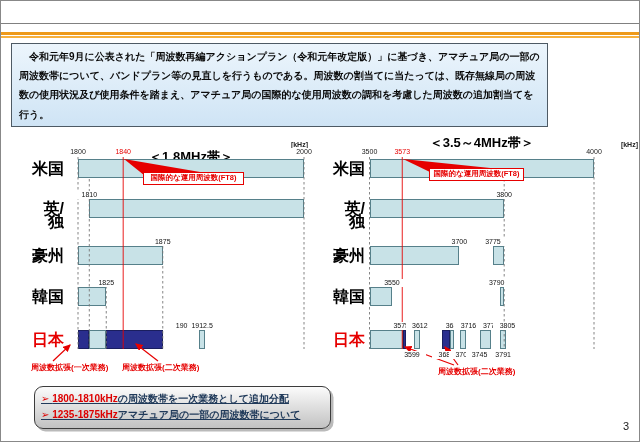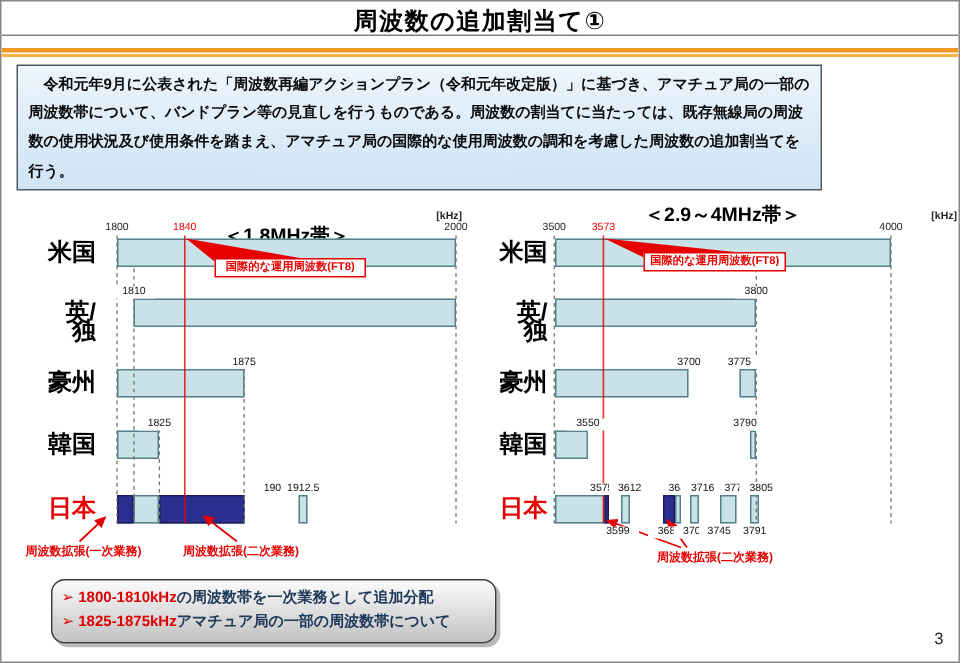--- a/index.html
+++ b/index.html
@@ -23,30 +23,29 @@
   .seg{position:absolute;height:19px;box-sizing:border-box;background:#c8e2e7;border:1px solid #56808a;z-index:2;}
   .seg.new{background:#2a2e8e;border-color:#1a1e5f;z-index:3;}
   .flabel{position:absolute;width:28px;text-align:center;font-size:7px;line-height:8px;color:#111;background:#fff;z-index:6;}
   .callout{position:absolute;border:1.4px solid #e60000;background:#fff;color:#e60000;
     font-size:7.5px;font-weight:bold;text-align:center;z-index:7;box-sizing:border-box;}
   .ann{position:absolute;color:#e60000;font-size:8px;font-weight:bold;white-space:nowrap;z-index:7;}
   #chart-svg{position:absolute;left:0;top:0;z-index:5;pointer-events:none;}
   .sumbox{position:absolute;width:297px;height:43px;box-sizing:border-box;border:1.5px solid #3c3c3c;
     border-radius:9px;background:linear-gradient(180deg,#fbfbfb 0%,#c2c2c2 100%);
     box-shadow:2.5px 2.5px 0 rgba(130,130,130,.55);
-    padding:4px 6px 16px 16px;font-size:10px;font-weight:bold;line-height:16px;color:#203a5a;}
+    padding:4px 6px 16px 16px;font-size:10px;font-weight:bold;line-height:16px;color:#203a5a;text-decoration:underline;}
   .sumline{text-indent:-10px;}
   .redtx{color:#dd0000;}
   #page-number{position:absolute;top:419px;right:10px;font-size:11px;color:#222;}
 </style>
 </head>
 <body>
 
 <div id="slide">
-  <div id="page-title">周波数の追加割当て①</div>
   <div id="title-rule"></div>
   <div class="orange1"></div>
   <div class="orange2"></div>
 
   <div id="intro-box">
     <span>　令和元年9月に公表された「周波数再編アクションプラン（令和元年改定版）」に基づき、アマチュア局の一部の周波数帯について、バンドプラン等の見直しを行うものである。周波数の割当てに当たっては、既存無線局の周波数の使用状況及び使用条件を踏まえ、アマチュア局の国際的な使用周波数の調和を考慮した周波数の追加割当てを行う。</span>
   </div>
 
   <div id="charts">
       <div class="ctitle" style="position: absolute; left: 100px; top: 147px;">＜1.8MHz帯＞</div>
@@ -66,23 +65,23 @@
       <div class="seg" style="position: absolute; left: 77px; top: 286px; width: 28.25px;"></div>
       <div class="flabel" style="position: absolute; left: 91.25px; top: 277.5px;">1825</div>
       <div class="country jp" style="position: absolute; left: 27px; top: 332px;">日本</div>
       <div class="seg new" style="position: absolute; left: 77px; top: 329px; width: 11.3px;"></div>
       <div class="seg" style="position: absolute; left: 88.3px; top: 329px; width: 16.95px;"></div>
       <div class="seg new" style="position: absolute; left: 105.25px; top: 329px; width: 56.5px;"></div>
       <div class="seg" style="position: absolute; left: 198.475px; top: 329px; width: 5.65px;"></div>
       <div class="flabel" style="position: absolute; left: 171.475px; top: 320.5px;">1907.5</div>
       <div class="flabel" style="position: absolute; left: 187.125px; top: 320.5px;">1912.5</div>
       <div class="callout" style="position: absolute; left: 142px; top: 171px; width: 101px; height: 13px; line-height: 10.5px;">国際的な運用周波数(FT8)</div>
-      <div class="ann" style="position: absolute; left: 16px; top: 361px;">周波数拡張(一次業務)</div>
+      <div class="ann" style="position: absolute; left: 30px; top: 361px;">周波数拡張(一次業務)</div>
       <div class="ann" style="position: absolute; left: 121px; top: 361px;">周波数拡張(二次業務)</div>
-      <div class="ctitle" style="position: absolute; left: 390.75px; top: 133px;">＜2.9～4MHz帯＞</div>
+      <div class="ctitle" style="position: absolute; left: 390.75px; top: 133px;">＜3.5～4MHz帯＞</div>
       <div class="khz" style="position: absolute; left: 597px; top: 139.5px;">[kHz]</div>
       <div class="tick" style="position: absolute; left: 351.5px; top: 147px;">3500</div>
       <div class="tick" style="position: absolute; left: 576px; top: 147px;">4000</div>
       <div class="tick red" style="position: absolute; left: 384.277px; top: 147px;">3573</div>
       <div class="country" style="position: absolute; left: 328px; top: 161px;">米国</div>
       <div class="seg" style="position: absolute; left: 368.5px; top: 158px; width: 224.5px;"></div>
       <div class="country" style="position: absolute; left: 328px; top: 201px;">英/独</div>
       <div class="seg" style="position: absolute; left: 368.5px; top: 198px; width: 134.7px;"></div>
       <div class="flabel" style="position: absolute; left: 489.2px; top: 189.5px;">3800</div>
       <div class="country" style="position: absolute; left: 328px; top: 248px;">豪州</div>
@@ -143,19 +142,19 @@
         <line x1="453" y1="364" x2="404" y2="346" stroke="#e60000" stroke-width="1.2" marker-end="url(#arrhead)"></line>
         <line x1="457" y1="364" x2="444" y2="346" stroke="#e60000" stroke-width="1.2" marker-end="url(#arrhead)"></line>
       </g>
   </svg>
 
   <div class="sumbox" style="left:33px;top:385px;">
     <div class="sumline">
       <span class="redtx">➢ </span><span class="redtx">1800-1810kHz</span><span>の周波数帯を一次業務として追加分配</span>
     </div>
     <div class="sumline">
-      <span class="redtx">➢ </span><span class="redtx">1825-1875kHz</span><span>アマチュア局の一部の周波数帯について</span>
+      <span class="redtx">➢ </span><span class="redtx">1235-1875kHz</span><span>アマチュア局の一部の周波数帯について</span>
     </div>
   </div>
 
 
   <div id="page-number">3</div>
 </div>
 
 </body></html>

